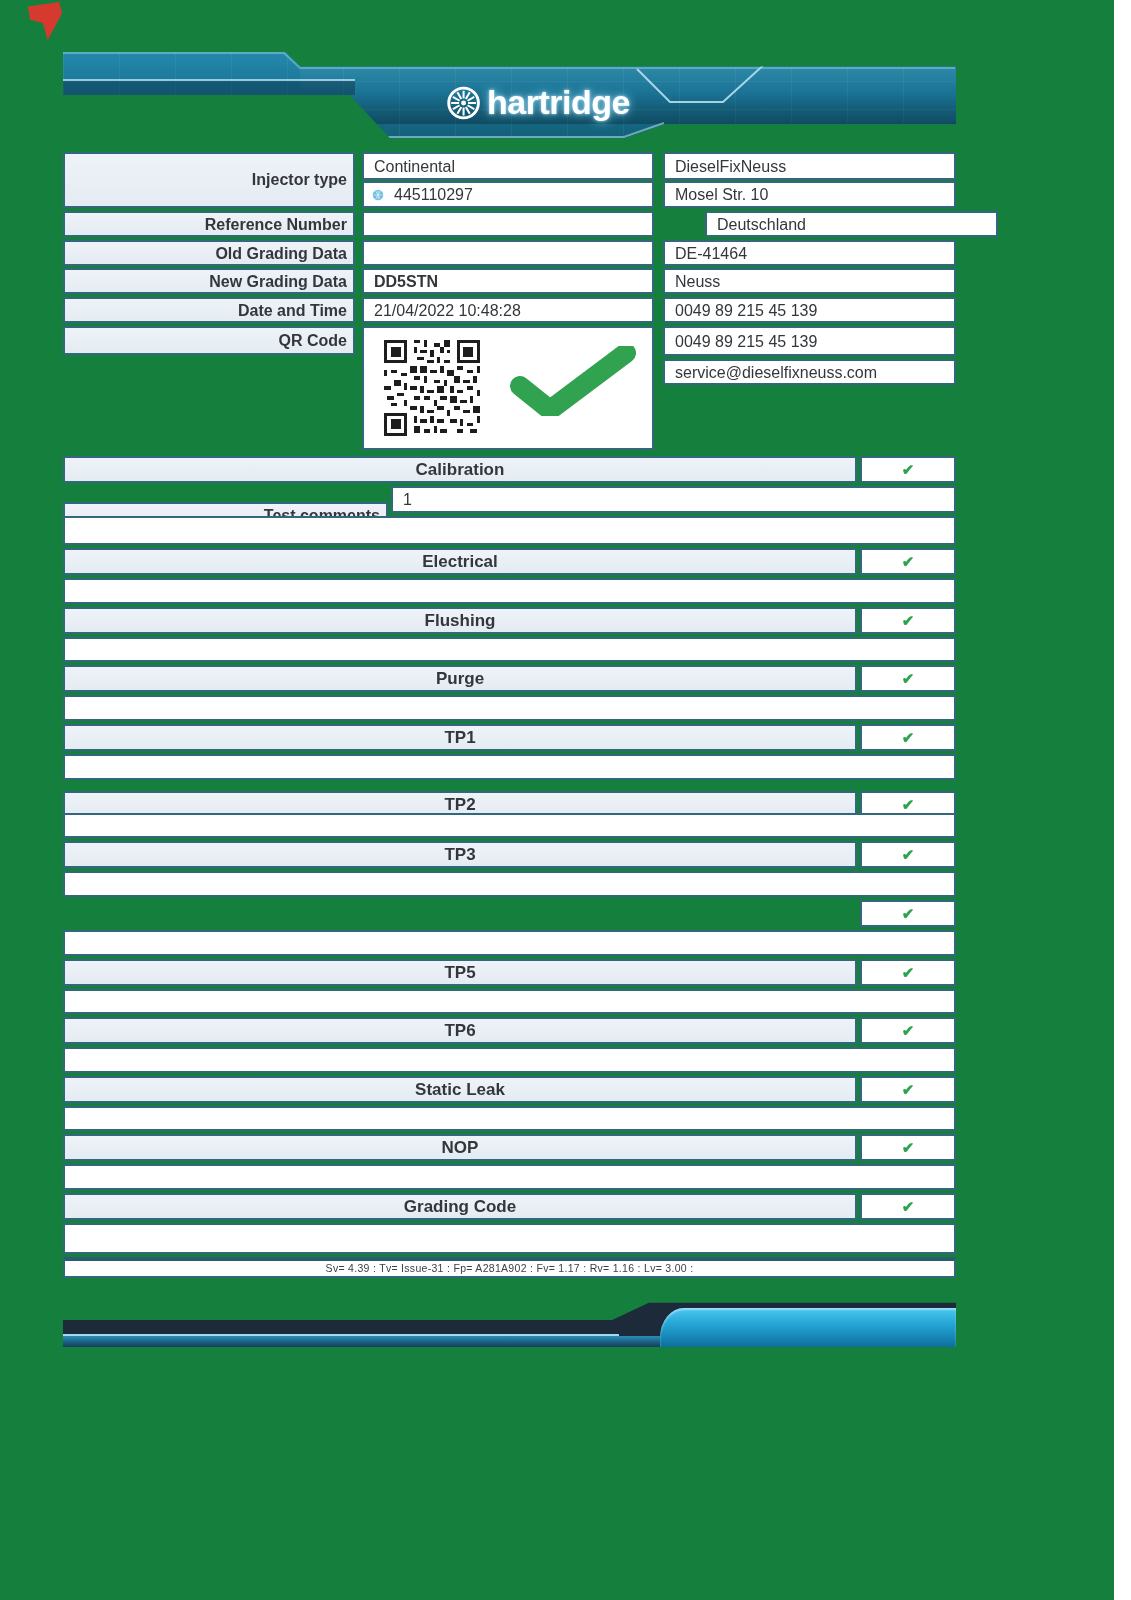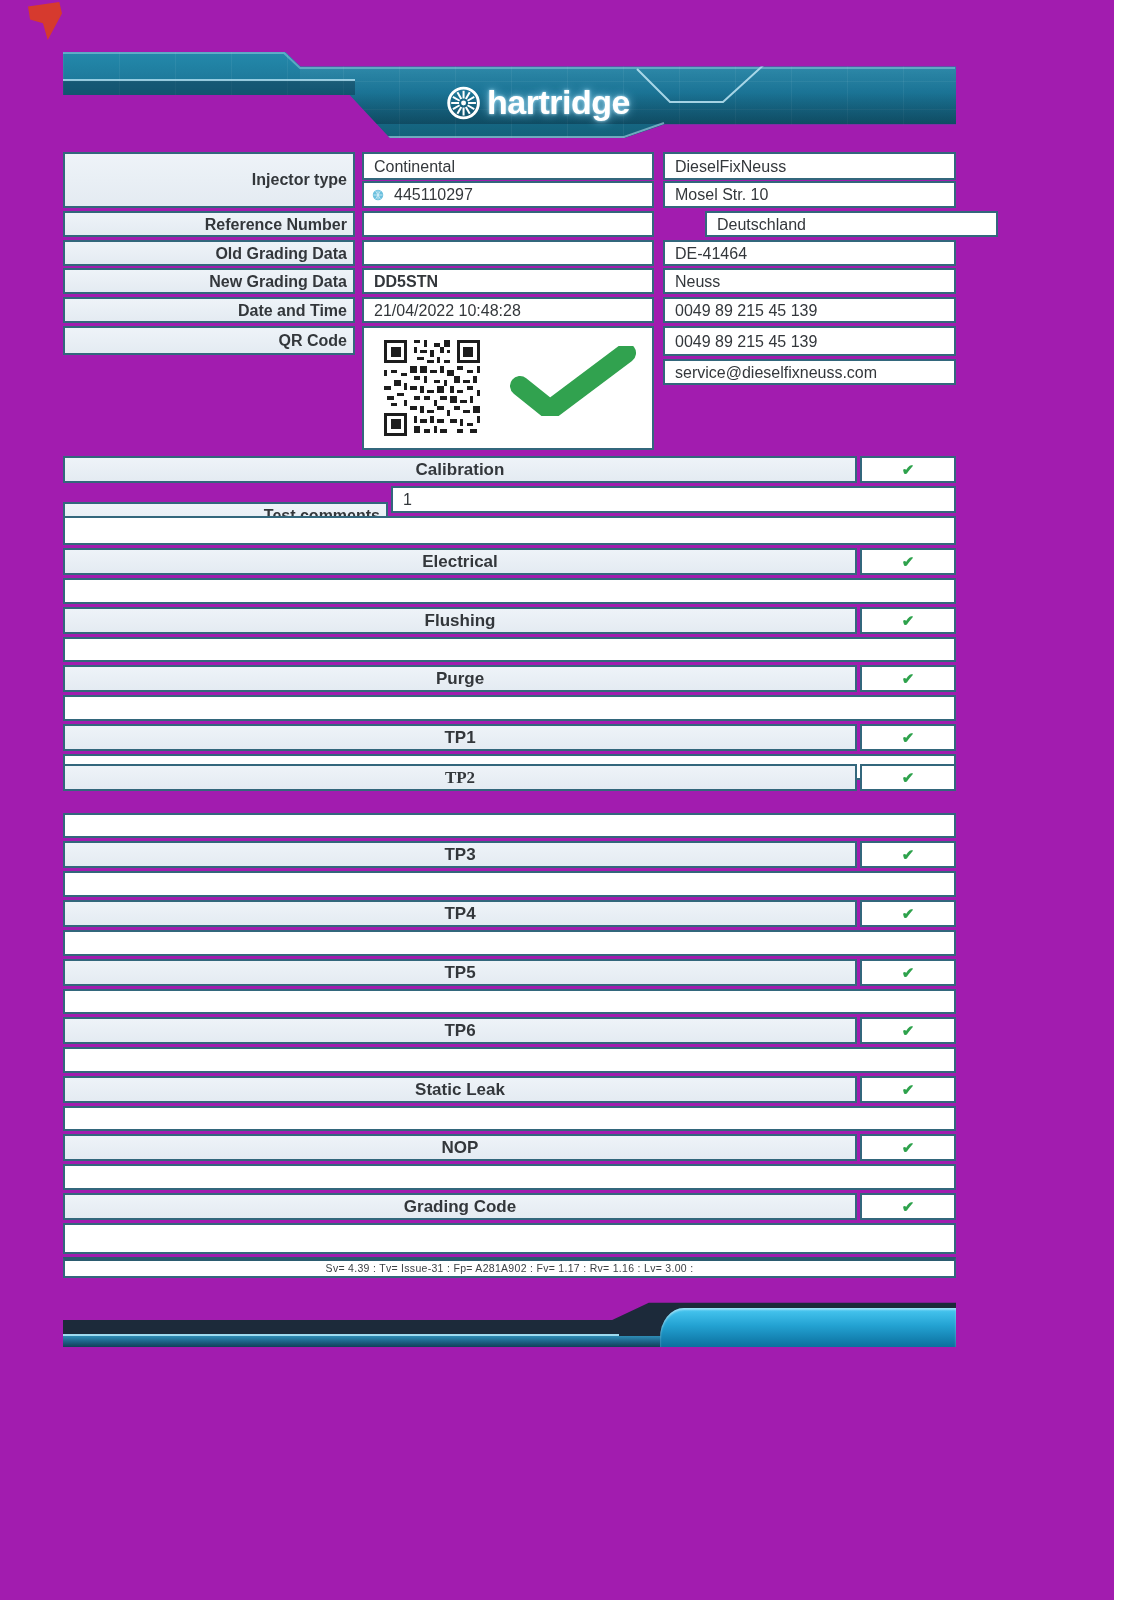--- a/index.html
+++ b/index.html
@@ -1,16 +1,16 @@
 <!DOCTYPE html>
 <html><head>
 <meta charset="utf-8">
 <style>
   html,body{margin:0;padding:0;background:#ffffff;}
-  .page{position:relative;width:1114px;height:1600px;background:#a21caf;overflow:hidden;
+  .page{position:relative;width:1114px;height:1600px;background:#15803d;overflow:hidden;
         font-family:"Liberation Sans", sans-serif;color:#33373b;}
 
   
   .corner-mark{position:absolute;left:28px;top:2px;width:34px;height:38px;background:#d63a2e;
     clip-path:polygon(0 12%,92% 0,100% 30%,58% 100%,44% 56%,6% 46%);}
 
   
   .banner{position:absolute;left:63px;top:52px;width:893px;height:86px;
     background:linear-gradient(180deg,#2489ab 0%,#1b7496 45%,#136079 100%);
     background-image:
@@ -197,34 +197,33 @@
       <div class="sec-check"><span class="check-glyph">✔</span></div>
     </div>
     <div class="empty-row" style="top:239px;height:26px;"></div>
 
     <div class="sec-row" style="top:268px;">
       <div class="sec-label">TP1</div>
       <div class="sec-check"><span class="check-glyph">✔</span></div>
     </div>
     <div class="empty-row" style="top:298px;height:26px;"></div>
 
-    <div class="sec-row" style="top:308px;font-family:Liberation Serif, serif;">
+    <div class="sec-row" style="top:335px;">
       <div class="sec-label">TP2</div>
       <div class="sec-check"><span class="check-glyph">✔</span></div>
     </div>
     <div class="empty-row" style="top:357px;height:25px;"></div>
 
     <div class="sec-row" style="top:385px;">
       <div class="sec-label">TP3</div>
       <div class="sec-check"><span class="check-glyph">✔</span></div>
     </div>
     <div class="empty-row" style="top:415px;height:26px;"></div>
 
     <div class="sec-row" style="top:444px;">
-      <div class="sec-label">TP4</div>
       <div class="sec-check"><span class="check-glyph">✔</span></div>
     </div>
     <div class="empty-row" style="top:474px;height:26px;"></div>
 
     <div class="sec-row" style="top:503px;">
       <div class="sec-label">TP5</div>
       <div class="sec-check"><span class="check-glyph">✔</span></div>
     </div>
     <div class="empty-row" style="top:533px;height:25px;"></div>
 

